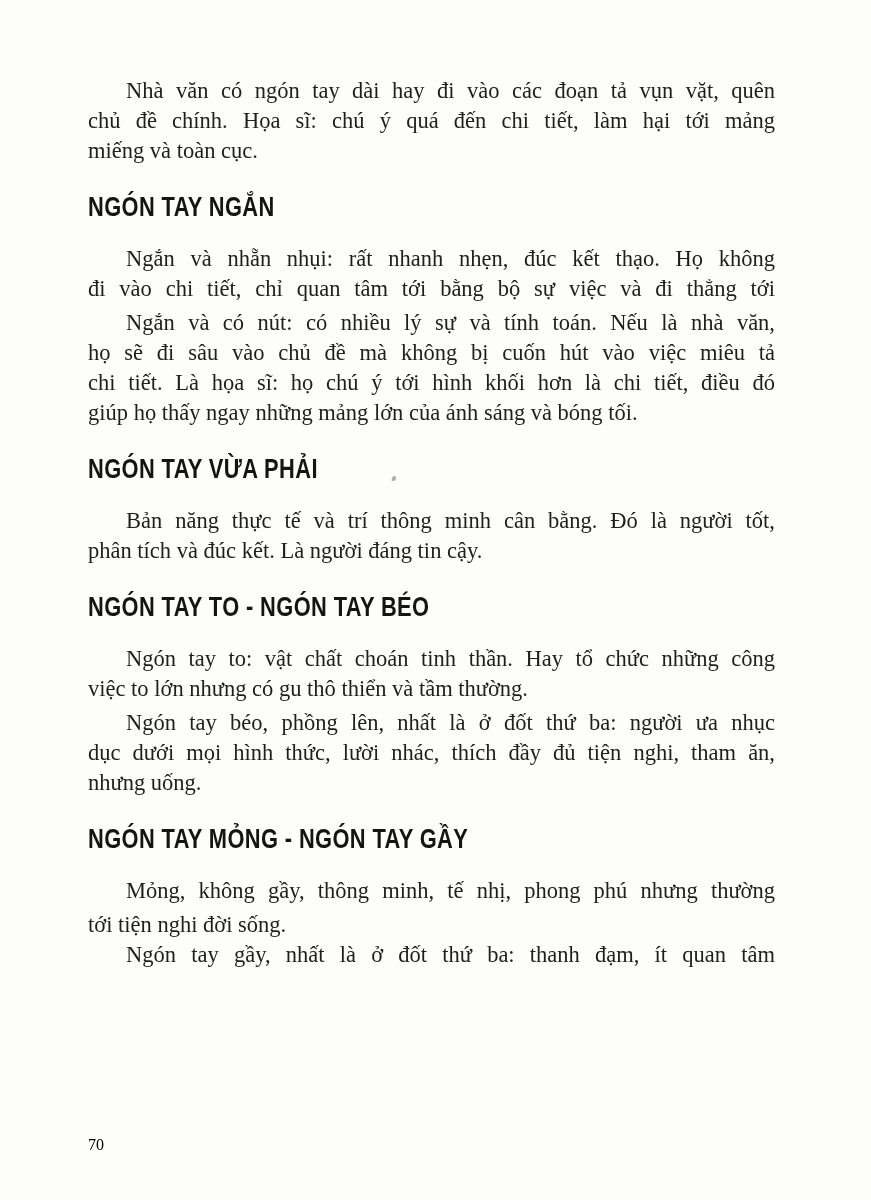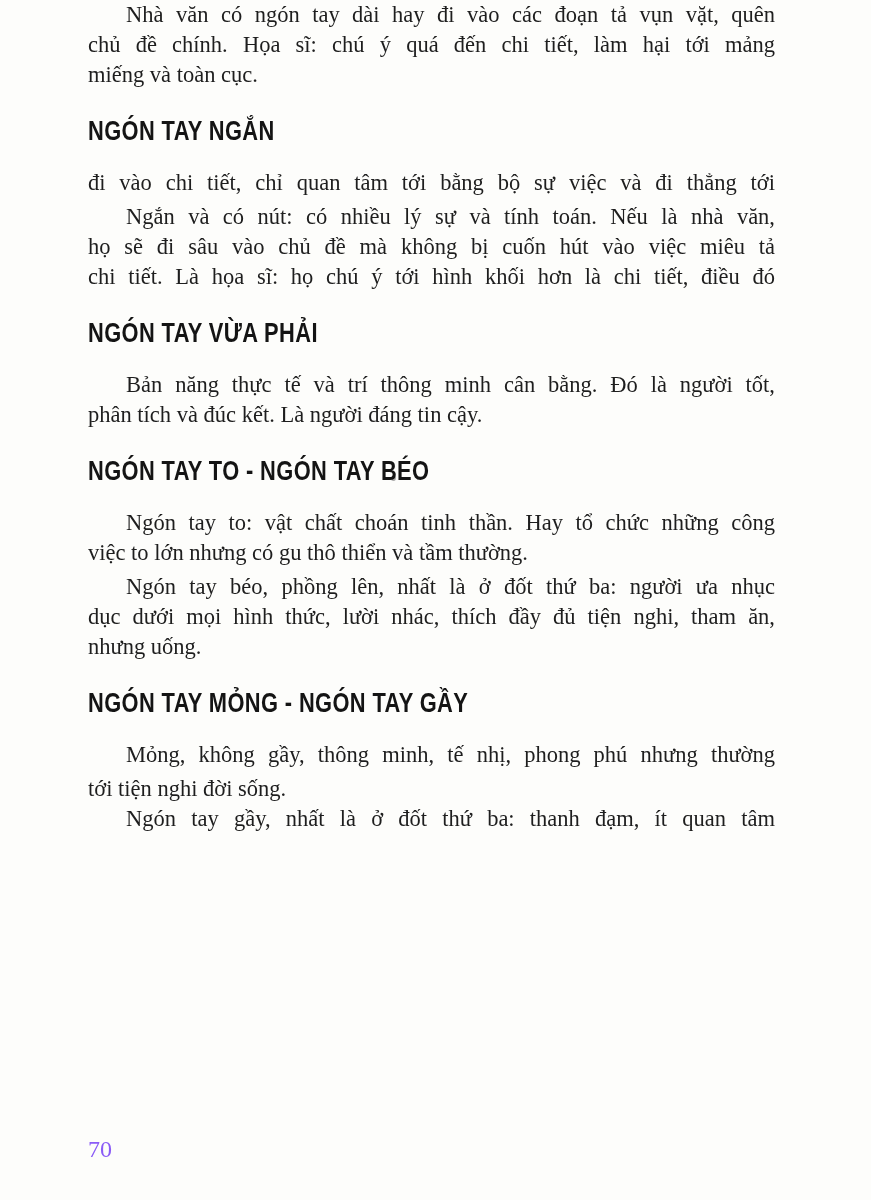--- a/index.html
+++ b/index.html
@@ -15,20 +15,21 @@
     color: #1e1e1e;
     overflow: hidden;
     margin: 0 auto;
     font-family: "Liberation Serif", "DejaVu Serif", serif;
   }
   .content {
     position: absolute;
     top: 0;
     left: 88px;
     width: 687px;
+    padding-top: 76px;
   }
   .paragraph {
     margin: 0 0 4px 0;
     font-size: 22.5px;
     line-height: 30px;
   }
   .pline {
     display: block;
     text-align: justify;
     text-align-last: justify;
@@ -51,23 +52,23 @@
     transform: scaleX(0.78);
     transform-origin: left center;
     white-space: nowrap;
   }
   .page-footer {
     position: absolute;
     left: 88px;
     top: 1136px;
   }
   .page-number {
-    font-size: 24px;
+    font-size: 16px;
     font-family: "Liberation Serif", "DejaVu Serif", serif;
-    color: #8b5cf6;
+    color: #000000;
   }
   .artifact-dot {
     position: absolute;
     left: 392px;
     top: 476px;
     width: 4px;
     height: 5px;
     background: #9a9a9a;
     border-radius: 50% 50% 50% 0;
     transform: rotate(15deg);
@@ -80,26 +81,28 @@
 <div class="page">
   <div class="artifact-dot"></div>
   <main class="content">
       <p class="paragraph">
         <span class="pline first">Nhà văn có ngón tay dài hay đi vào các đoạn tả vụn vặt, quên</span>
         <span class="pline">chủ đề chính. Họa sĩ: chú ý quá đến chi tiết, làm hại tới mảng</span>
         <span class="pline last">miếng và toàn cục.</span>
       </p>
       <h2 class="section-heading">NGÓN TAY NGẮN</h2>
       <p class="paragraph">
+        <span class="pline first">Ngắn và nhẵn nhụi: rất nhanh nhẹn, đúc kết thạo. Họ không</span>
         <span class="pline">đi vào chi tiết, chỉ quan tâm tới bằng bộ sự việc và đi thẳng tới</span>
       </p>
       <p class="paragraph">
         <span class="pline first">Ngắn và có nút: có nhiều lý sự và tính toán. Nếu là nhà văn,</span>
         <span class="pline">họ sẽ đi sâu vào chủ đề mà không bị cuốn hút vào việc miêu tả</span>
         <span class="pline">chi tiết. Là họa sĩ: họ chú ý tới hình khối hơn là chi tiết, điều đó</span>
+        <span class="pline last">giúp họ thấy ngay những mảng lớn của ánh sáng và bóng tối.</span>
       </p>
       <h2 class="section-heading">NGÓN TAY VỪA PHẢI</h2>
       <p class="paragraph">
         <span class="pline first">Bản năng thực tế và trí thông minh cân bằng. Đó là người tốt,</span>
         <span class="pline last">phân tích và đúc kết. Là người đáng tin cậy.</span>
       </p>
       <h2 class="section-heading">NGÓN TAY TO - NGÓN TAY BÉO</h2>
       <p class="paragraph">
         <span class="pline first">Ngón tay to: vật chất choán tinh thần. Hay tổ chức những công</span>
         <span class="pline last">việc to lớn nhưng có gu thô thiển và tầm thường.</span>

